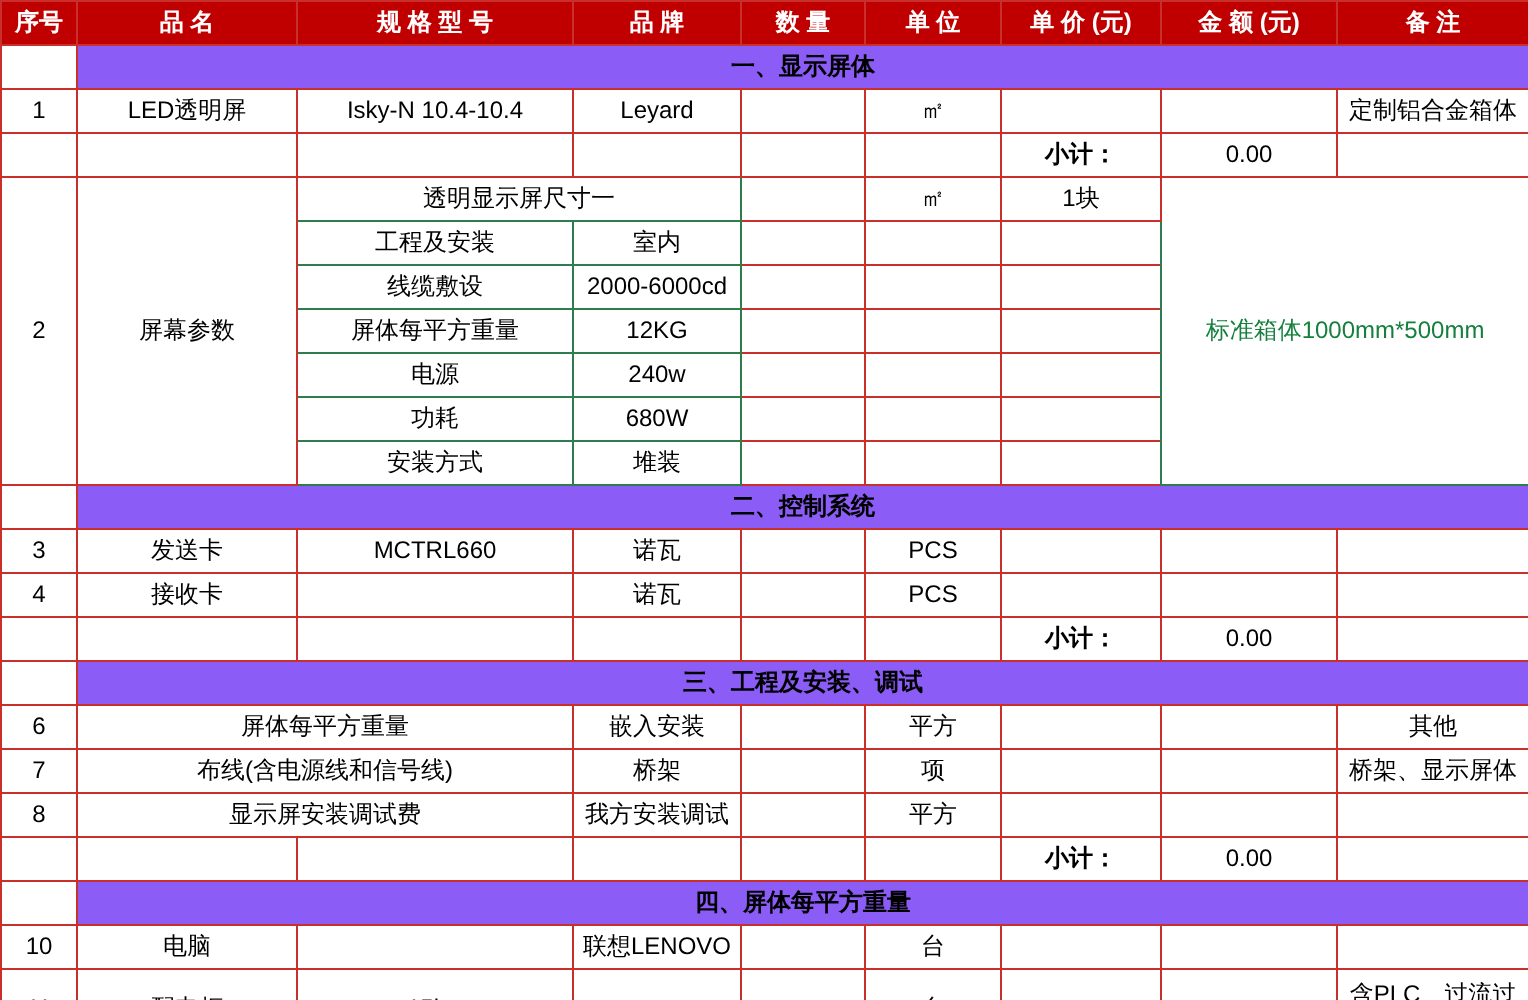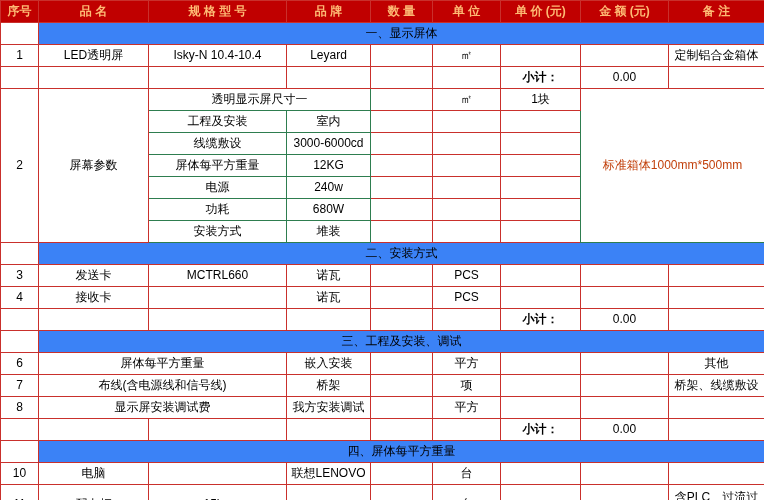--- a/index.html
+++ b/index.html
@@ -26,47 +26,47 @@
     font-size: 12px;
     text-align: center;
     vertical-align: middle;
     height: 21px;
     line-height: 1.15;
     overflow: hidden;
     word-break: break-all;
   }
   thead th {
     background: #c00000;
-    color: #fdba74;
+    color: #ffffff;
     font-weight: bold;
     font-size: 13px;
     height: 30px;
     border: 1px solid #c00000;
   }
   .sec {
     text-align: left;
-    font-weight: normal;
+    font-weight: bold;
     padding-left: 6px;
-    background: #3b82f6;
+    background: #8b5cf6;
   }
   .left {
     text-align: left;
     padding-left: 4px;
   }
   .sub-label {
     text-align: right;
     padding-right: 6px;
     font-weight: bold;
   }
   .bold {
     font-weight: normal;
   }
   .greenbox {
     border: 1px solid #2e7d4f !important;
-    color: #c2410c;
+    color: #15803d;
   }
   .param-inner {
     border: 1px solid #2e7d4f !important;
   }
   .tall {
     height: 40px;
   }
   .note-2line {
     line-height: 1.25;
     font-size: 11px;
@@ -145,21 +145,21 @@
 
     <tr>
       <td class="left param-inner">工程及安装</td>
       <td class="left param-inner">室内</td>
       <td></td>
       <td></td>
       <td></td>
     </tr>
     <tr>
       <td class="left param-inner">线缆敷设</td>
-      <td class="left param-inner">3000-6000cd</td>
+      <td class="left param-inner">2000-6000cd</td>
       <td></td>
       <td></td>
       <td></td>
     </tr>
     <tr>
       <td class="left param-inner">屏体每平方重量</td>
       <td class="left param-inner">12KG</td>
       <td></td>
       <td></td>
       <td></td>
@@ -181,21 +181,21 @@
     <tr>
       <td class="left param-inner">安装方式</td>
       <td class="left param-inner">堆装</td>
       <td></td>
       <td></td>
       <td></td>
     </tr>
 
     <tr>
       <td></td>
-      <td class="sec" colspan="8">二、安装方式</td>
+      <td class="sec" colspan="8">二、控制系统</td>
     </tr>
 
     <tr>
       <td>3</td>
       <td>发送卡</td>
       <td>MCTRL660</td>
       <td class="left">诺瓦</td>
       <td></td>
       <td class="left">PCS</td>
       <td></td>
@@ -244,21 +244,21 @@
     </tr>
 
     <tr>
       <td>7</td>
       <td colspan="2">布线(含电源线和信号线)</td>
       <td class="left">桥架</td>
       <td></td>
       <td class="left">项</td>
       <td></td>
       <td></td>
-      <td class="left">桥架、线缆敷设</td>
+      <td class="left">桥架、显示屏体</td>
     </tr>
 
     <tr>
       <td>8</td>
       <td colspan="2">显示屏安装调试费</td>
       <td class="left">我方安装调试</td>
       <td></td>
       <td class="left">平方</td>
       <td></td>
       <td></td>

